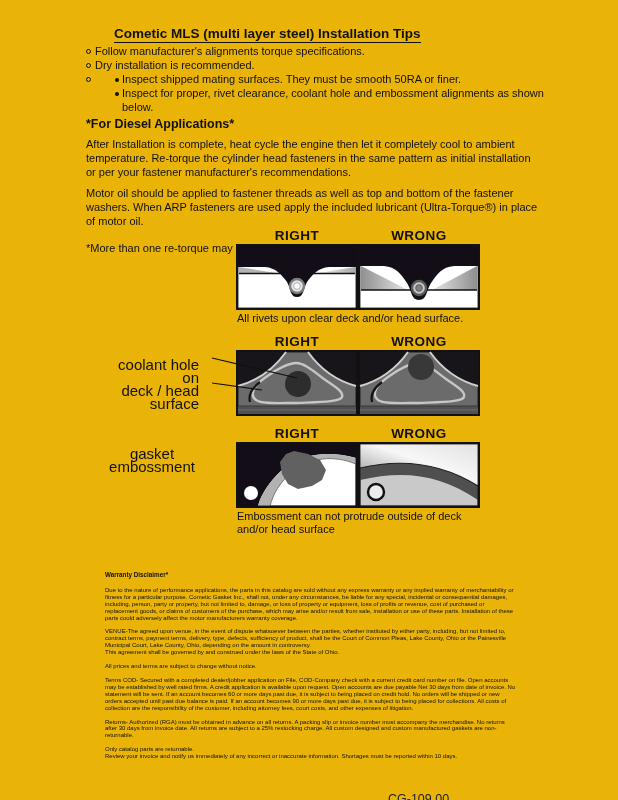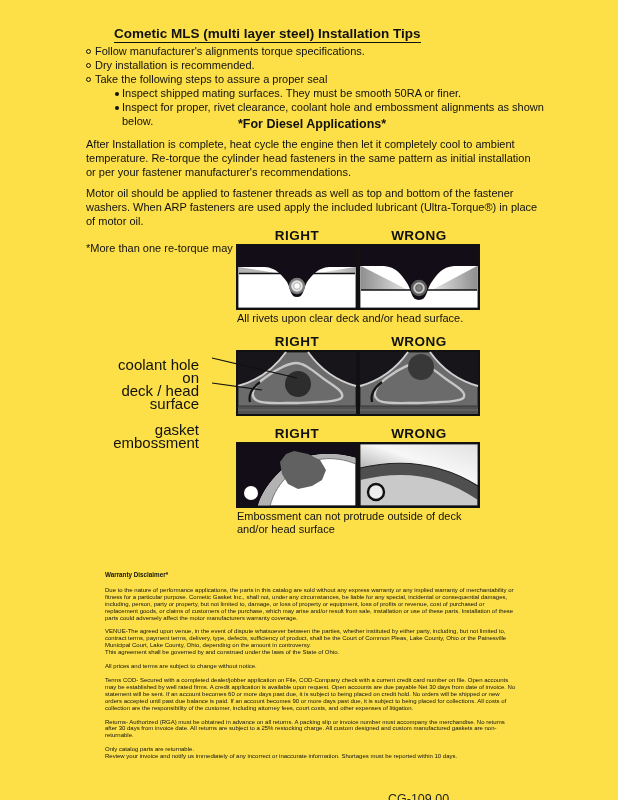--- a/index.html
+++ b/index.html
@@ -1,19 +1,19 @@
 <!DOCTYPE html>
 <html><head>
 <meta charset="utf-8">
 <style>
   html,body{margin:0;padding:0;background:#e8e8e8;}
   .page{
     position:relative;
     width:618px;height:800px;
-    background:#fde047;
+    background:#eab308;
     font-family:"Liberation Sans", sans-serif;
     color:#111;
     overflow:hidden;
   }
   
   .page-title{
     position:absolute;left:114px;top:26px;
     font-size:13.5px;font-weight:bold;
     padding-bottom:1px;border-bottom:1.8px solid #111;
     white-space:nowrap;
@@ -23,21 +23,21 @@
   .tip-row .marker{
     position:absolute;left:0;top:5px;width:3px;height:3px;
     border:1px solid #111;border-radius:50%;
   }
   .tip-sub{position:relative;padding-left:36px;}
   .tip-sub .marker{
     position:absolute;left:29px;top:5.5px;width:4px;height:4px;
     background:#111;border:none;border-radius:50%;
   }
   .diesel{position:absolute;left:86px;top:117px;width:452px;}
-  .diesel h2{margin:0 0 7px 0;font-size:12.5px;font-weight:bold;text-align:center;}
+  .diesel h2{margin:0 0 7px 0;font-size:12.5px;font-weight:bold;}
   .diesel p{margin:0 0 8px 0;font-size:11px;line-height:13.8px;}
   .diesel .note{margin-top:13px;}
   
   .figures{position:absolute;left:236px;top:228px;width:300px;}
   .fig-row{display:flex;}
   .fig-col{width:122px;}
   .fig-label{
     text-align:center;font-size:13.5px;font-weight:bold;
     letter-spacing:0.5px;height:16px;line-height:15px;
   }
@@ -46,21 +46,21 @@
     font-size:11px;line-height:13px;margin:2px 0 0 1px;
     white-space:pre-line;width:300px;
   }
   .gap-a{height:9px;}  
   .gap-b{height:10px;} 
   .side-labels{
     position:absolute;left:105px;top:345px;width:94px;
     font-size:15px;line-height:13px;text-align:right;
     white-space:pre-line;
   }
-  .side-label-2{margin-top:0;}
+  .side-label-2{margin-top:24px;text-align:center;}
   .leader-svg{position:absolute;left:205px;top:350px;pointer-events:none;}
   
   .warranty{position:absolute;left:105px;top:572px;width:412px;font-size:6px;line-height:6.9px;}
   .warranty h3{margin:0 0 8px 0;font-size:6.3px;font-weight:bold;}
   .warranty p{margin:0 0 7px 0;white-space:pre-line;}
   
   .footer{position:absolute;left:388px;top:760px;font-size:12.5px;color:#222;margin-top:32px;}
 </style>
 </head>
 <body>
@@ -73,21 +73,20 @@
     <div class="tip-row">
       <span class="marker"></span>
       <span>Follow manufacturer's alignments torque specifications.</span>
     </div>
     <div class="tip-row">
       <span class="marker"></span>
       <span>Dry installation is recommended.</span>
     </div>
     <div class="tip-row">
       <span class="marker"></span>
-      <span>Take the following steps to assure a proper seal</span>
     </div>
     <div class="tip-sub">
       <span class="marker"></span>
       <span>Inspect shipped mating surfaces.  They must be smooth 50RA or finer.</span>
     </div>
     <div class="tip-sub">
       <span class="marker"></span>
       <span>Inspect for proper, rivet clearance, coolant hole and embossment alignments as shown below.</span>
     </div>
   </div>

